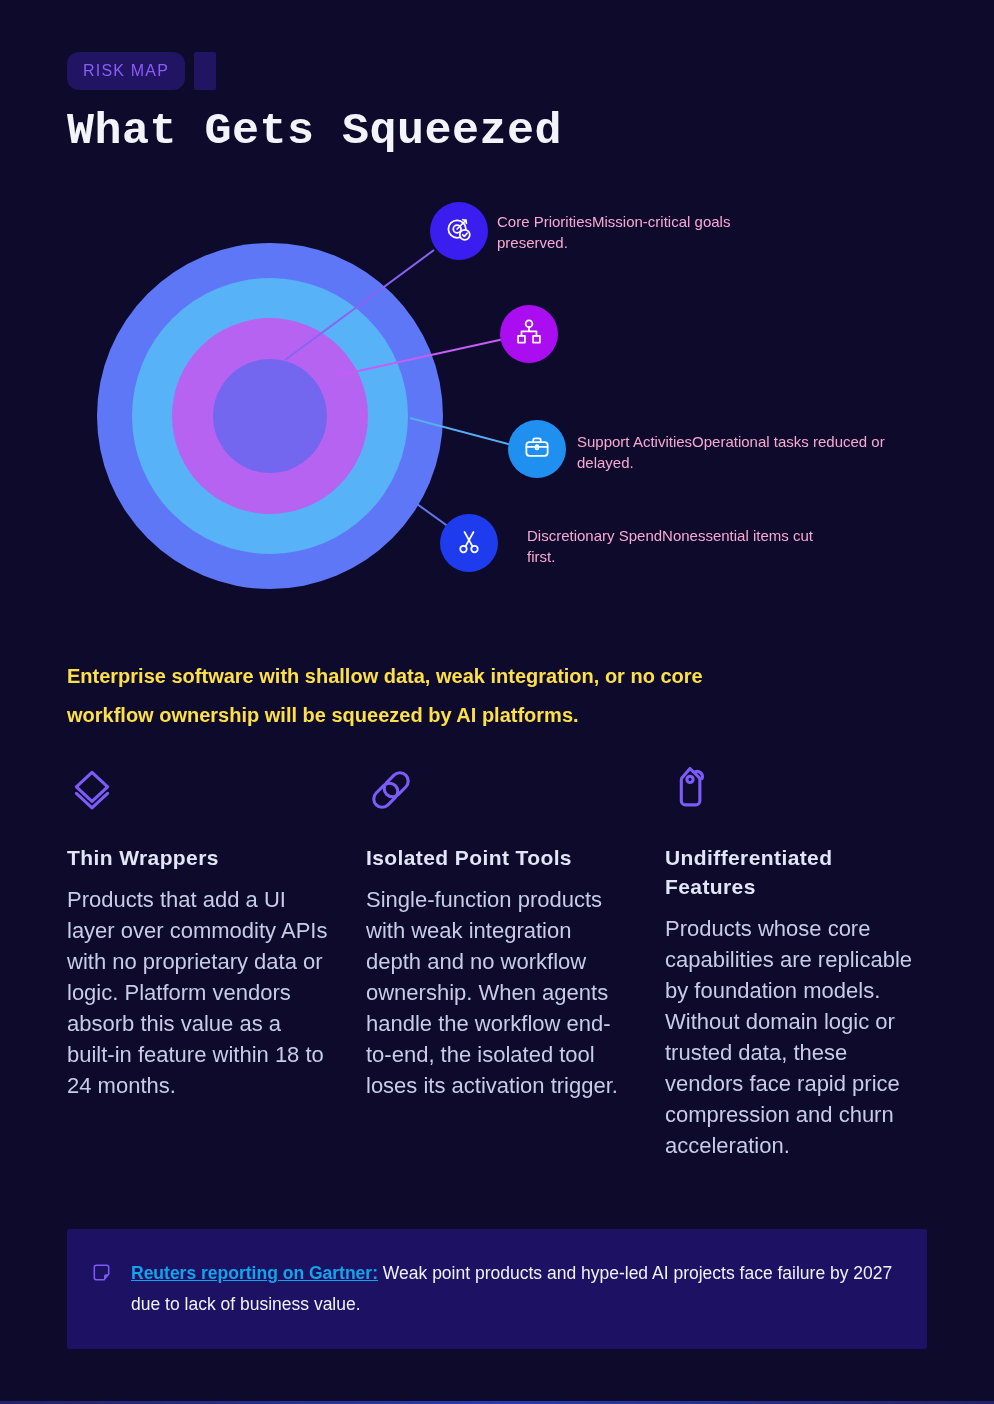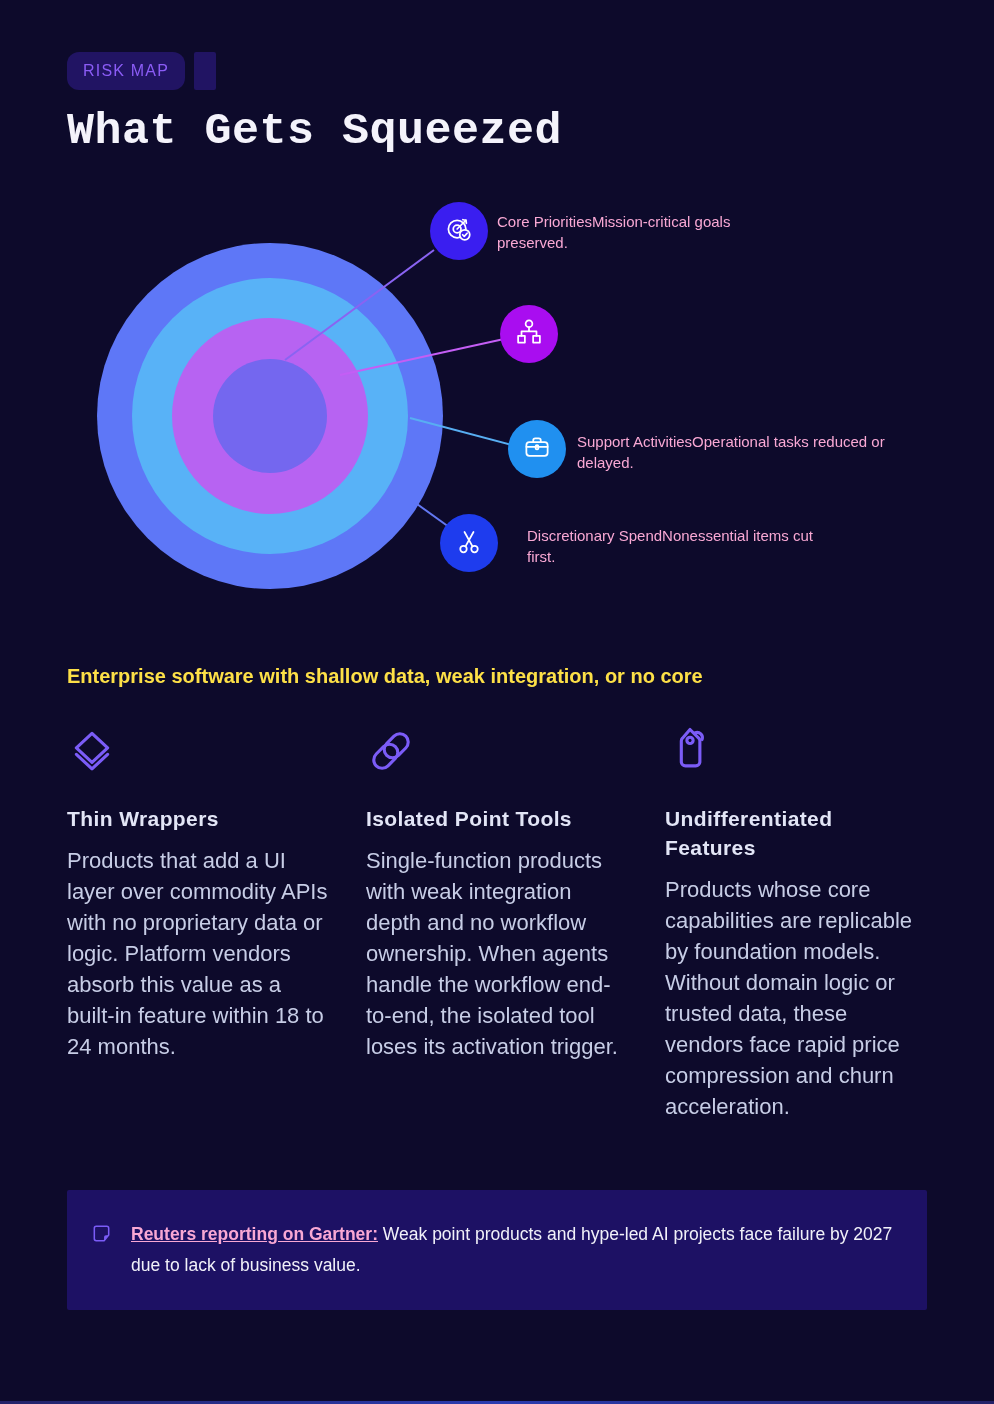--- a/index.html
+++ b/index.html
@@ -68,21 +68,21 @@
 
   
   .footer-box {
     margin-top:68px; background:#1d1164; border-radius:2px;
     padding:29px 32px 29px 23px; display:flex; gap:18px; align-items:flex-start;
     min-height:111px;
   }
   .footer-box .note svg { width:23px; height:23px; stroke:#7b5cf7; fill:none;
     stroke-width:1.6; stroke-linecap:round; stroke-linejoin:round; margin-top:3px; }
   .footer-text { font-size:17.5px; line-height:31px; color:#f1f1f9; }
-  .footer-text a { color:#f9a8d4; font-weight:700; text-decoration:underline; }
+  .footer-text a { color:#0ea5e9; font-weight:700; text-decoration:underline; }
 
   .bottom-bar { position:absolute; left:0; bottom:0; width:100%; height:3px;
     background:linear-gradient(90deg,#232268,#2b3bb0,#232268); }
 </style>
 </head>
 <body>
 
 <div class="content">
 
   <div class="badge-row">
@@ -147,20 +147,21 @@
       </span>
     </div>
 
     <div class="callout-text ct-0">Core PrioritiesMission-critical goals preserved.</div>
     <div class="callout-text ct-2">Support ActivitiesOperational tasks reduced or delayed.</div>
     <div class="callout-text ct-3">Discretionary SpendNonessential items cut first.</div>
   </div>
 
   <div class="statement">
     <div>Enterprise software with shallow data, weak integration, or no core</div>
+    <div>workflow ownership will be squeezed by AI platforms.</div>
   </div>
 
   <div class="columns">
 
     <div class="col">
       <div class="col-icon">
         <svg viewBox="0 0 24 24">
           <path d="M12 3.5 L19.5 10.5 L12 17.5 L4.5 10.5 Z"></path>
           <path d="M4.5 13.6 L12 20.6 L19.5 13.6"></path>
         </svg>

